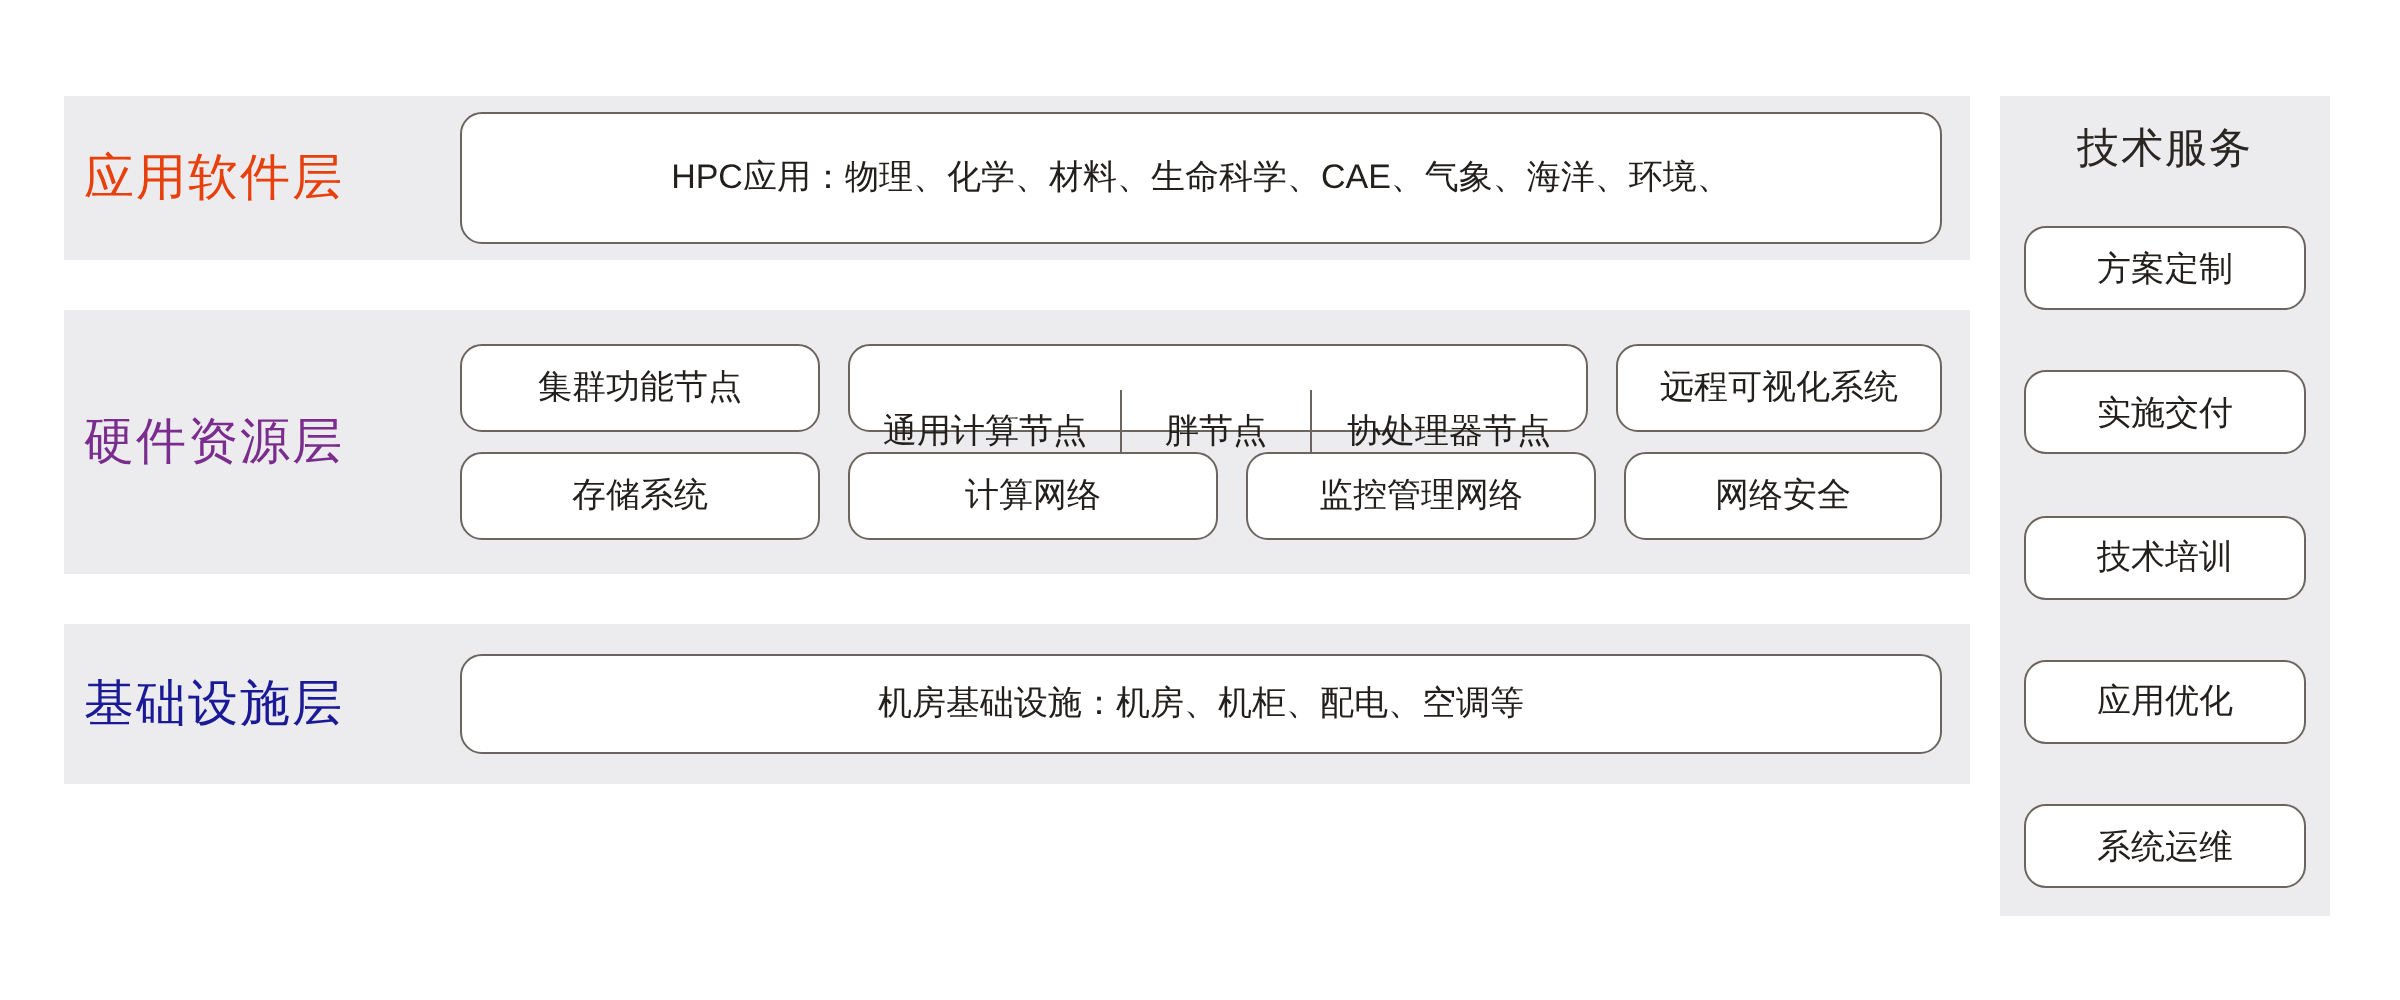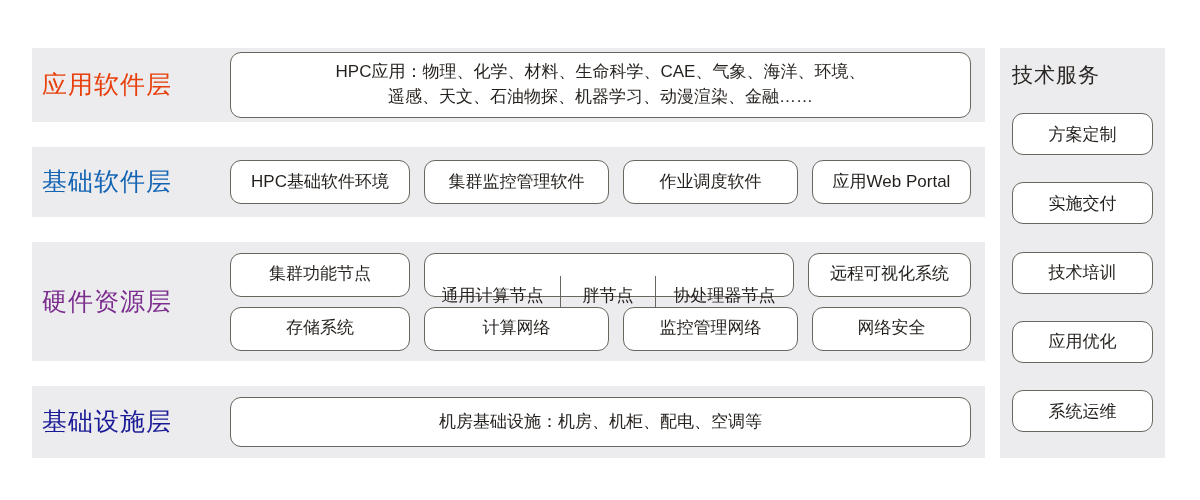--- a/index.html
+++ b/index.html
@@ -145,23 +145,24 @@
 
   
   #services-panel {
     position: absolute;
     left: 1000px;
     top: 48px;
     width: 165px;
     height: 410px;
     background: #ececee;
     box-sizing: border-box;
-    padding: 16px 12px 26px 12px;
-    display: flex;
-    flex-direction: column;
+    padding: 16px 12px 14px 12px;
+    display: flex;
+    flex-direction: column;
+    align-items: center;
   }
   #services-title {
     font-size: 21px;
     color: #2a2623;
     letter-spacing: 1px;
     line-height: 1;
     margin-bottom: 28px;
     white-space: nowrap;
   }
   #services-list {
@@ -193,38 +194,26 @@
 
   <div id="main-column">
 
     <div class="layer-band band-app">
       <div class="layer-label label-app">应用软件层</div>
       <div class="layer-content">
         <div class="row">
           <div class="box box-app">
             <div>
               <span class="line">HPC应用：物理、化学、材料、生命科学、CAE、气象、海洋、环境、</span>
-              <span class="line">遥感、天文、石油物探、机器学习、动漫渲染、金融……</span>
             </div>
           </div>
         </div>
       </div>
     </div>
 
-    <div class="layer-band band-basic">
-      <div class="layer-label label-basic">基础软件层</div>
-      <div class="layer-content">
-        <div class="row">
-          <div class="box box-basic b-env">HPC基础软件环境</div>
-          <div class="box box-basic b-monitor">集群监控管理软件</div>
-          <div class="box box-basic b-sched">作业调度软件</div>
-          <div class="box box-basic b-portal">应用Web Portal</div>
-        </div>
-      </div>
-    </div>
 
     <div class="layer-band band-hw">
       <div class="layer-label label-hw">硬件资源层</div>
       <div class="layer-content">
 
         <div class="row">
           <div class="box box-hw hw-func">集群功能节点</div>
 
           <div class="box box-hw hw-compound">
             <div class="hw-cell cell-general">通用计算节点</div>

